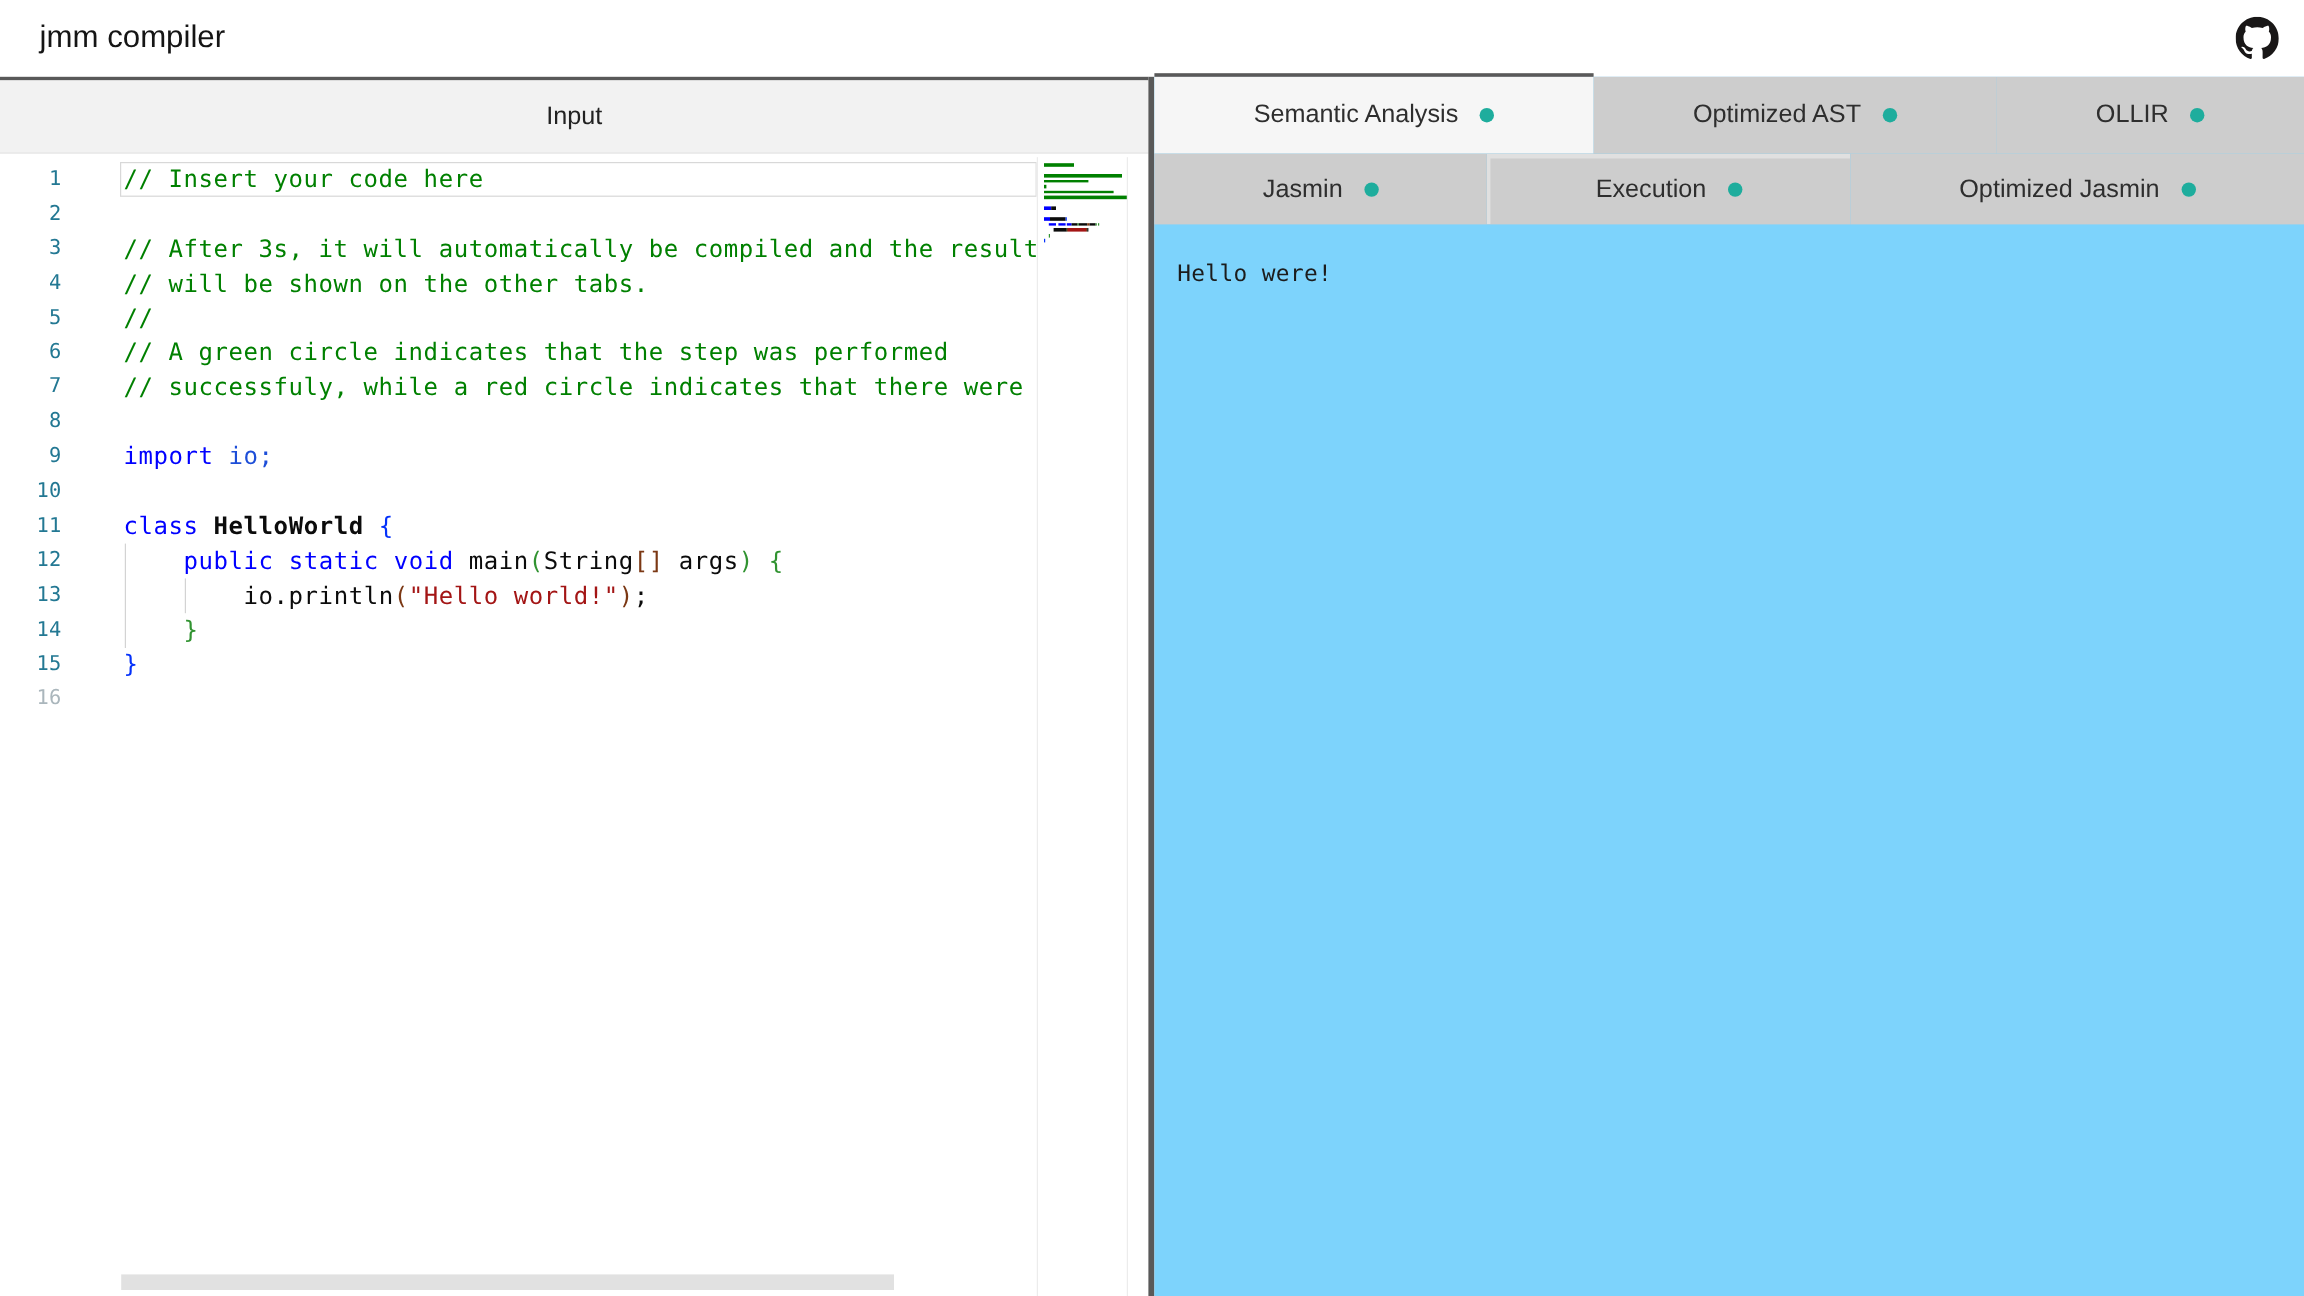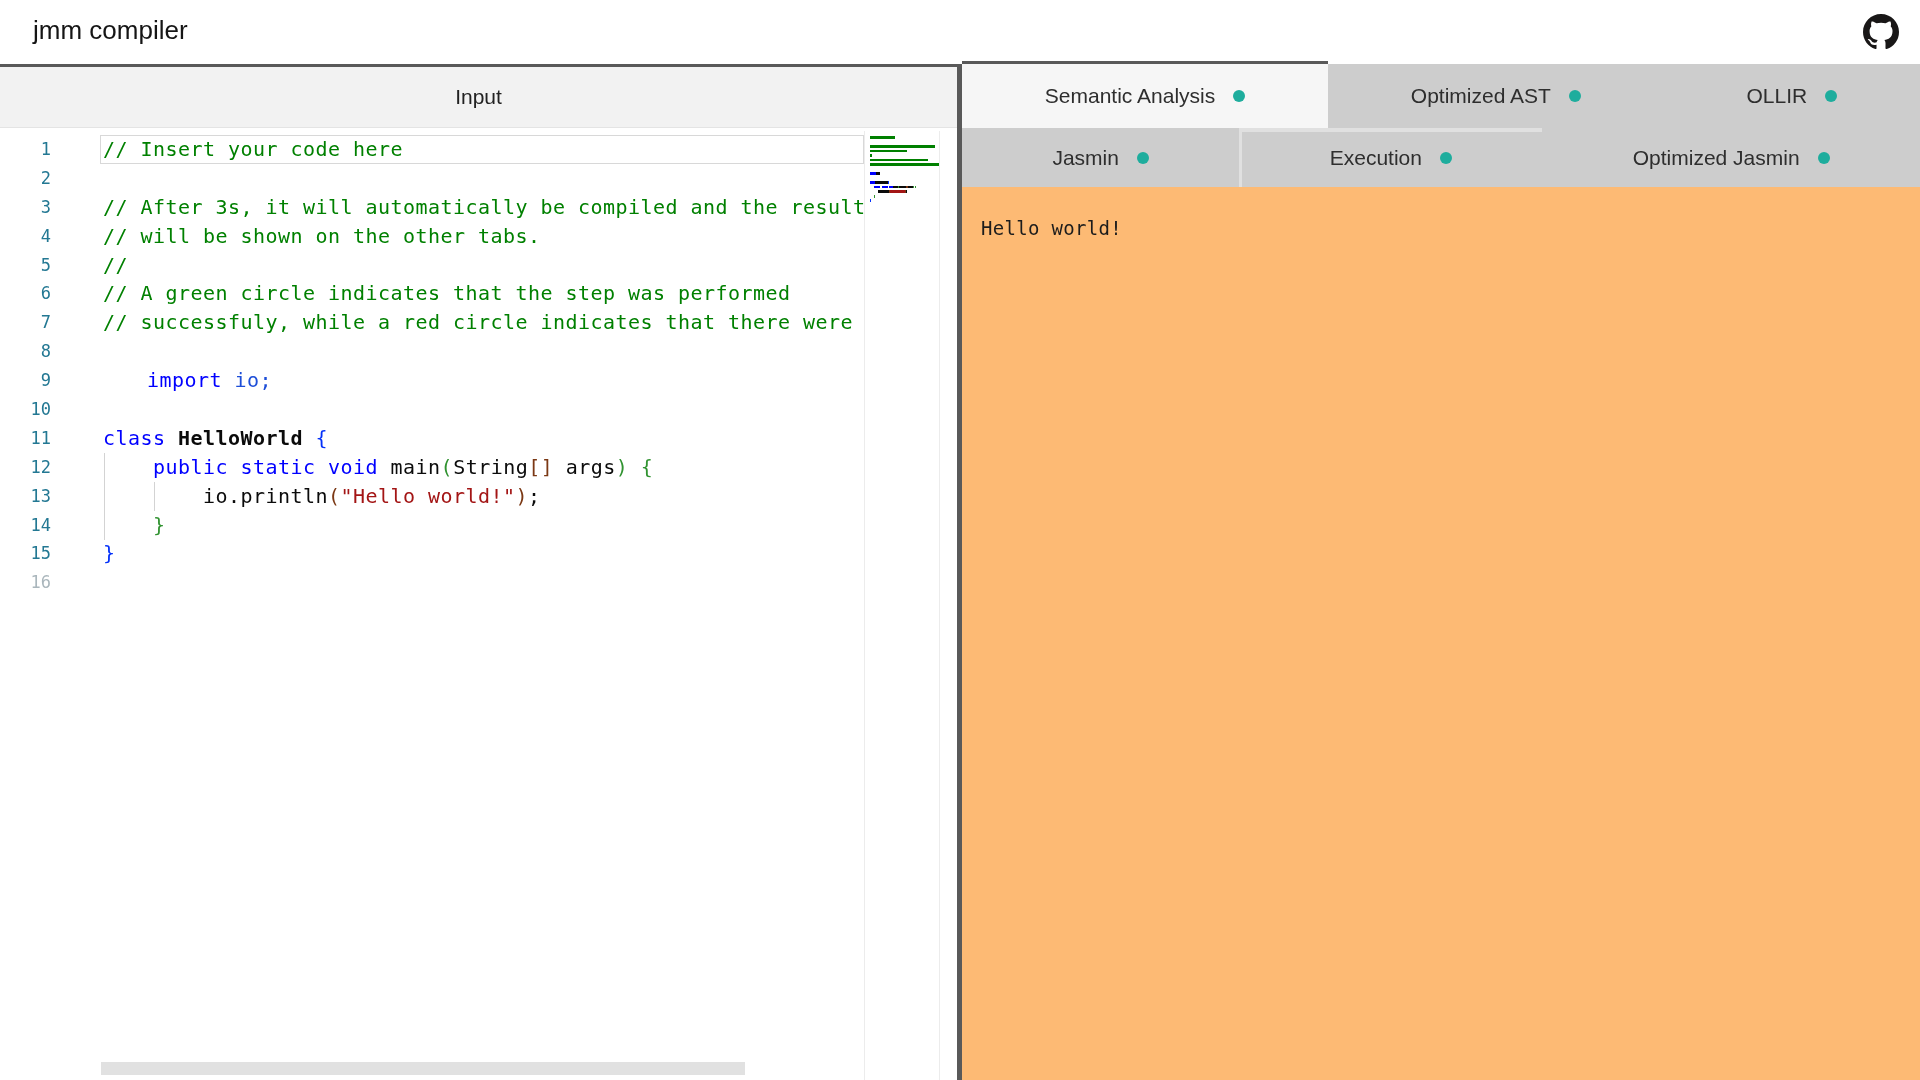--- a/index.html
+++ b/index.html
@@ -40,21 +40,21 @@
 
   
   .minimap-col { position:absolute; left:864px; top:0; width:76px; bottom:0; background:#fff;
                  border-left:1px solid #ececec; border-right:1px solid #ececec; }
   .mini-rows { margin:5px 0 0 5px; }
   .mini-row { height:2.6px; margin-bottom:1.95px; display:flex; }
   .mini-row span { height:2.6px; display:block; }
   .h-scroll { position:absolute; left:101px; bottom:5px; width:644px; height:13px; background:#e1e1e1; }
 
   
-  .output-panel { position:absolute; left:962px; top:64px; width:958px; height:1016px; background:#fdba74; }
+  .output-panel { position:absolute; left:962px; top:64px; width:958px; height:1016px; background:#7dd3fc; }
   .tabs-row { display:flex; width:100%; }
   .tabs-row1 { height:64px; }
   .tabs-row2 { height:59px; }
   .tab { flex:1 1 auto; display:flex; align-items:center; justify-content:center;
          background:#cdcdcd; font-size:21px; color:#2e2e2e; cursor:pointer;
          position:relative; padding:0 26px; white-space:nowrap; }
   .tab.active { background:#f6f6f6; }
   .tab.active::before { content:""; position:absolute; top:-3px; left:0; right:0; height:3px; background:#595959; }
   .tab.seam { box-shadow: inset 0 4px 0 0 #e0e0e0, inset 3px 0 0 0 #e0e0e0; }
   .dot { width:12px; height:12px; border-radius:50%; margin-left:18px; flex:0 0 auto; }
@@ -86,21 +86,21 @@
       <div class="code-clip">
         <div id="code-lines">
             <div class="code-line"><span class="ln">1</span><span class="lc"><span style="color: rgb(0, 128, 0);">// Insert your code here</span></span></div>
             <div class="code-line"><span class="ln">2</span><span class="lc"></span></div>
             <div class="code-line"><span class="ln">3</span><span class="lc"><span style="color: rgb(0, 128, 0);">// After 3s, it will automatically be compiled and the results</span></span></div>
             <div class="code-line"><span class="ln">4</span><span class="lc"><span style="color: rgb(0, 128, 0);">// will be shown on the other tabs.</span></span></div>
             <div class="code-line"><span class="ln">5</span><span class="lc"><span style="color: rgb(0, 128, 0);">//</span></span></div>
             <div class="code-line"><span class="ln">6</span><span class="lc"><span style="color: rgb(0, 128, 0);">// A green circle indicates that the step was performed</span></span></div>
             <div class="code-line"><span class="ln">7</span><span class="lc"><span style="color: rgb(0, 128, 0);">// successfuly, while a red circle indicates that there were errors.</span></span></div>
             <div class="code-line"><span class="ln">8</span><span class="lc"></span></div>
-            <div class="code-line"><span class="ln">9</span><span class="lc"><span style="color: rgb(0, 0, 255); margin-left: 44px;">import</span><span style="color: #1d4ed8;"> io;</span></span></div>
+            <div class="code-line"><span class="ln">9</span><span class="lc"><span style="color: rgb(0, 0, 255);">import</span><span style="color: #1d4ed8;"> io;</span></span></div>
             <div class="code-line"><span class="ln">10</span><span class="lc"></span></div>
             <div class="code-line"><span class="ln">11</span><span class="lc"><span style="color: rgb(0, 0, 255);">class</span><span style="color: rgb(11, 11, 11); font-weight: bold;"> HelloWorld </span><span style="color: rgb(4, 49, 250);">{</span></span></div>
             <div class="code-line"><span class="ln">12</span><span class="lc"><span>    </span><span style="color: rgb(0, 0, 255);">public</span><span> </span><span style="color: rgb(0, 0, 255);">static</span><span> </span><span style="color: rgb(0, 0, 255);">void</span><span style="color: rgb(11, 11, 11);"> main</span><span style="color: rgb(49, 147, 49);">(</span><span style="color: rgb(11, 11, 11);">String</span><span style="color: rgb(123, 56, 20);">[]</span><span style="color: rgb(11, 11, 11);"> args</span><span style="color: rgb(49, 147, 49);">)</span><span> </span><span style="color: rgb(49, 147, 49);">{</span></span></div>
             <div class="code-line"><span class="ln">13</span><span class="lc"><span>        </span><span style="color: rgb(11, 11, 11);">io.println</span><span style="color: rgb(123, 56, 20);">(</span><span style="color: rgb(163, 21, 21);">"Hello world!"</span><span style="color: rgb(123, 56, 20);">)</span><span style="color: rgb(11, 11, 11);">;</span></span></div>
             <div class="code-line"><span class="ln">14</span><span class="lc"><span>    </span><span style="color: rgb(49, 147, 49);">}</span></span></div>
             <div class="code-line"><span class="ln">15</span><span class="lc"><span style="color: rgb(4, 49, 250);">}</span></span></div>
             <div class="code-line"><span class="ln dim">16</span><span class="lc"></span></div>
           </div>
         <div class="cur-line-box"></div>
         <div class="indent-guide guide-1"></div>
@@ -201,17 +201,17 @@
         <div class="tab seam">
           <span>Execution</span>
           <span class="dot" style="background: rgb(30, 173, 157);"></span>
         </div>
         <div class="tab">
           <span>Optimized Jasmin</span>
           <span class="dot" style="background: rgb(30, 173, 157);"></span>
         </div>
       </div>
     <div class="output-content">
-      <pre>Hello world!</pre>
+      <pre>Hello were!</pre>
     </div>
   </section>
 
 </div>
 
 </body></html>

